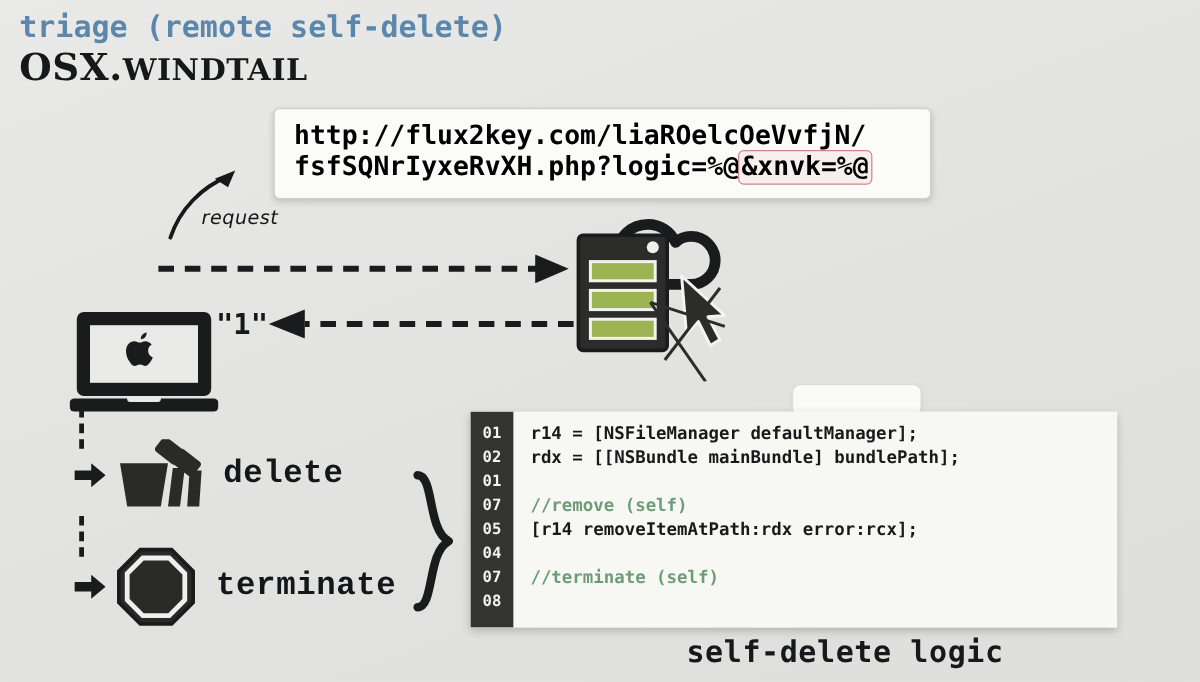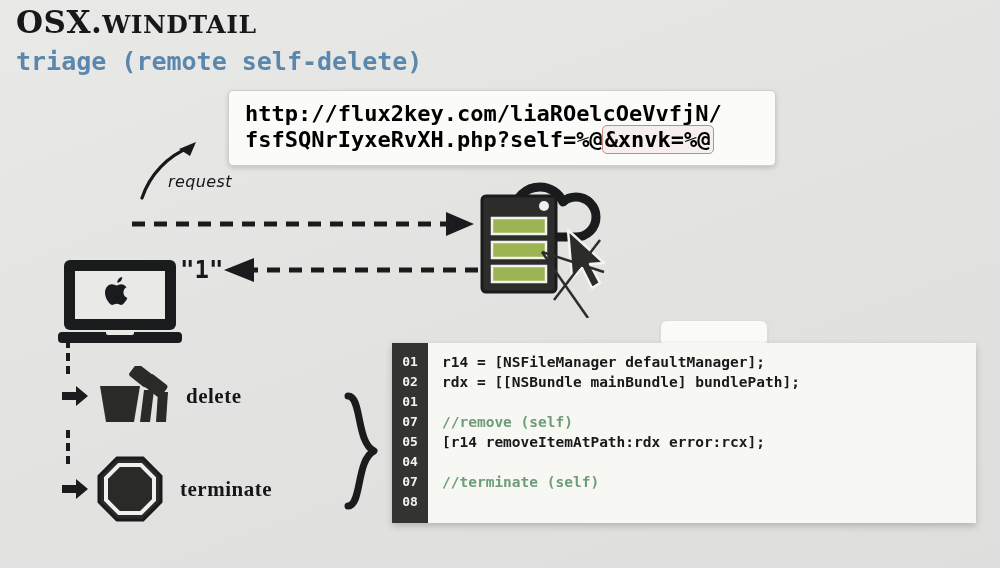--- a/index.html
+++ b/index.html
@@ -123,23 +123,23 @@
 
   
   #delete-row, #terminate-row {
     position: absolute;
     display: flex;
     align-items: center;
   }
   #delete-row { left: 62px; top: 366px; }
   #terminate-row { left: 62px; top: 455px; }
   .action-label {
-    font-family: Liberation Serif, serif;
-    font-weight: bold;
-    font-size: 21px;
+    font-family: Liberation Mono, monospace;
+    font-weight: bold;
+    font-size: 27px;
     color: #15161a;
     margin-left: 16px;
     letter-spacing: 0.5px;
   }
   .action-icon { flex: 0 0 auto; }
 
   
   .v-dash {
     position: absolute;
     left: 66px;
@@ -167,21 +167,21 @@
     border: 1px solid #dcdddb;
     border-radius: 7px;
     box-shadow: 0 1px 3px rgba(0,0,0,0.08);
   }
 
   
   #code-block {
     position: absolute;
     left: 392px;
     top: 343px;
-    width: 584px;
+    width: 539px;
     height: 180px;
     display: flex;
     background: #f4f4f1;
     box-shadow: 0 3px 7px rgba(0,0,0,0.20);
     overflow: hidden;
   }
   #code-gutter {
     width: 36px;
     flex: 0 0 36px;
     background: #333432;
@@ -223,27 +223,27 @@
     color: #17181a;
     letter-spacing: 0.5px;
   }
 </style>
 </head>
 <body>
 
 <div id="slide">
 
   <div id="title-block">
+    <div id="page-subtitle">triage (remote self-delete)</div>
     <div id="page-title"><span>OSX.</span><span class="small-caps">WINDTAIL</span></div>
-    <div id="page-subtitle">triage (remote self-delete)</div>
   </div>
 
   <div id="url-box">
     <div class="url-line">http://flux2key.com/liaROelcOeVvfjN/</div>
-    <div class="url-line"><span>fsfSQNrIyxeRvXH.php?self=%@</span><span class="url-highlight">&amp;xnvk=%@</span></div>
+    <div class="url-line"><span>fsfSQNrIyxeRvXH.php?logic=%@</span><span class="url-highlight">&amp;xnvk=%@</span></div>
   </div>
 
   <svg id="request-curve" width="90" height="60" viewBox="0 0 90 60">
     <path d="M4,58 C12,34 30,16 52,7" stroke="#17181a" stroke-width="3.2" fill="none" stroke-linecap="round"></path>
     <polygon points="58,2 41,9 52,16" fill="#17181a"></polygon>
   </svg>
 
   <div id="request-label">request</div>
 
   <svg class="dash-arrow" style="left:130px; top:212px;" width="350" height="24" viewBox="0 0 350 24">
@@ -341,14 +341,15 @@
       <div class="code-line">r14 = [NSFileManager defaultManager];</div>
       <div class="code-line">rdx = [[NSBundle mainBundle] bundlePath];</div>
       <div class="code-line"></div>
       <div class="code-line comment">//remove (self)</div>
       <div class="code-line">[r14 removeItemAtPath:rdx error:rcx];</div>
       <div class="code-line"></div>
       <div class="code-line comment">//terminate (self)</div>
     </div>
   </div>
 
+  <div id="code-caption">self-delete logic</div>
 
 </div>
 
 </body></html>

